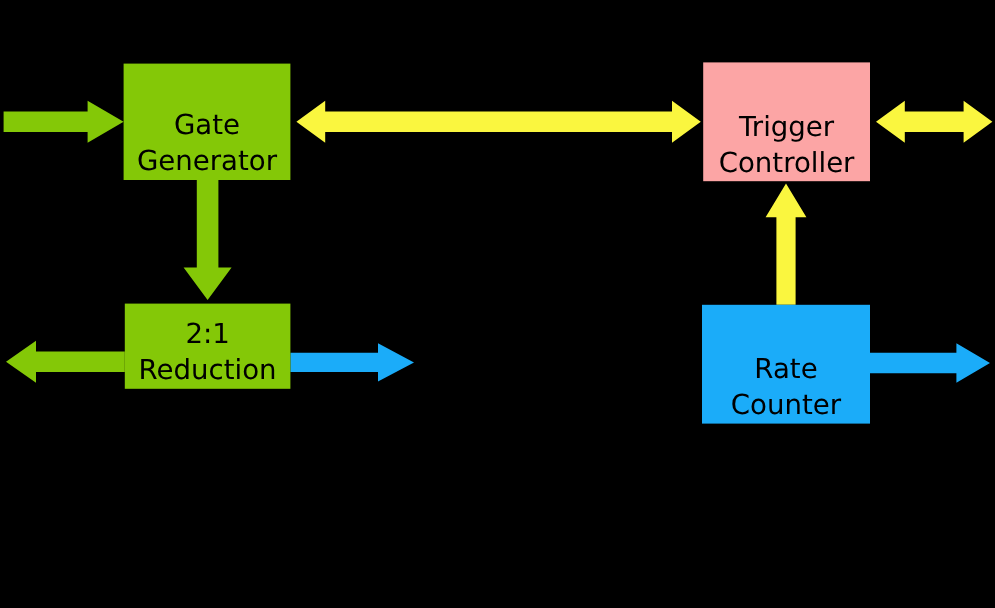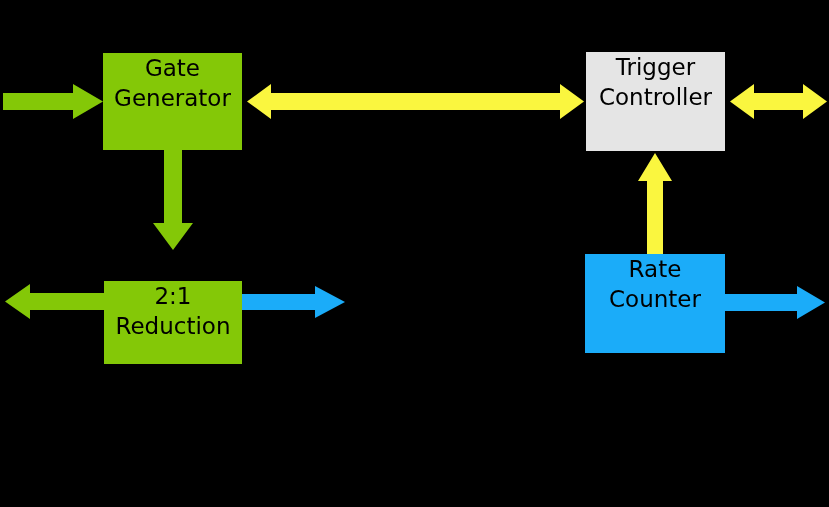--- a/index.html
+++ b/index.html
@@ -20,38 +20,38 @@
   .arrows {
     position: absolute;
     left: 0;
     top: 0;
     width: 829px;
     height: 507px;
   }
   .node {
     position: absolute;
     display: flex;
-    align-items: flex-start;
+    align-items: flex-end;
     justify-content: center;
     text-align: center;
     color: #000000;
     font-size: 23px;
     line-height: 30px;
     white-space: pre-line;
   }
   .fill-green  { background: #84C807; }
-  .fill-yellow { background: #e5e5e5; }
+  .fill-yellow { background: #fca5a5; }
   .fill-blue   { background: #1BACF9; }
   .arr-green   { fill: #84C807; }
   .arr-yellow  { fill: #FAF63F; }
   .arr-blue    { fill: #1BACF9; }
 
   #node-gate-generator     { left: 103px; top:  53px; width: 139px; height: 97px; }
   #node-trigger-controller { left: 586px; top:  52px; width: 139px; height: 99px; }
-  #node-reduction          { left: 104px; top: 253px; width: 138px; height: 83px; margin-top: 28px; }
+  #node-reduction          { left: 104px; top: 253px; width: 138px; height: 71px; }
   #node-or                 { left: 345px; top: 253px; width: 138px; height: 96px; }
   #node-rate-counter       { left: 585px; top: 254px; width: 140px; height: 99px; }
 </style>
 </head>
 <body>
 
 <div class="stage">
 
   <svg class="arrows" viewBox="0 0 829 507" xmlns="http://www.w3.org/2000/svg">
 

